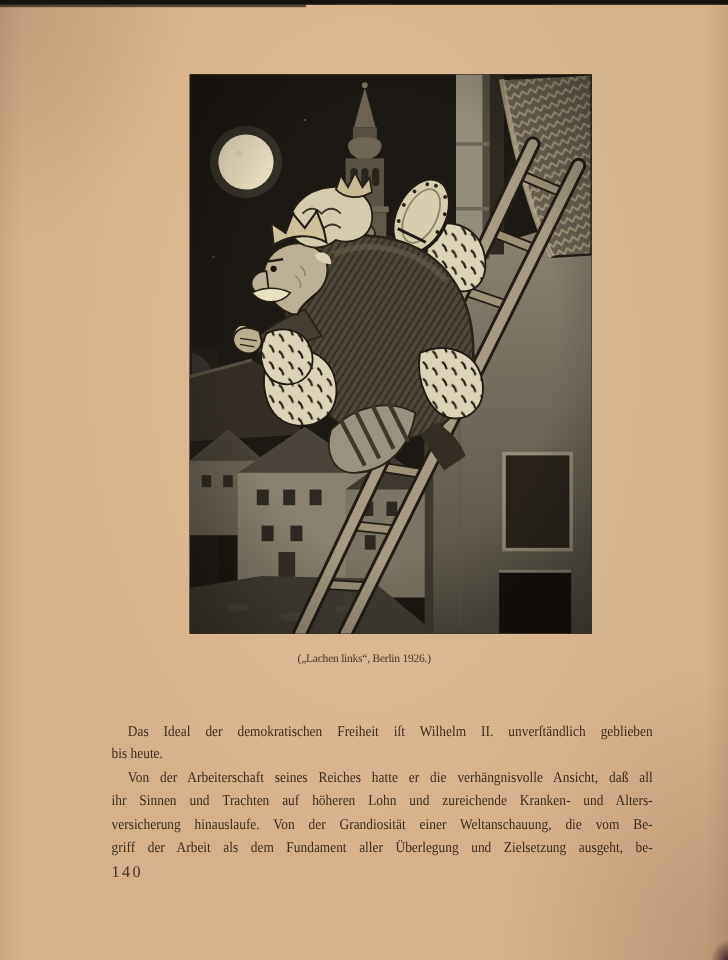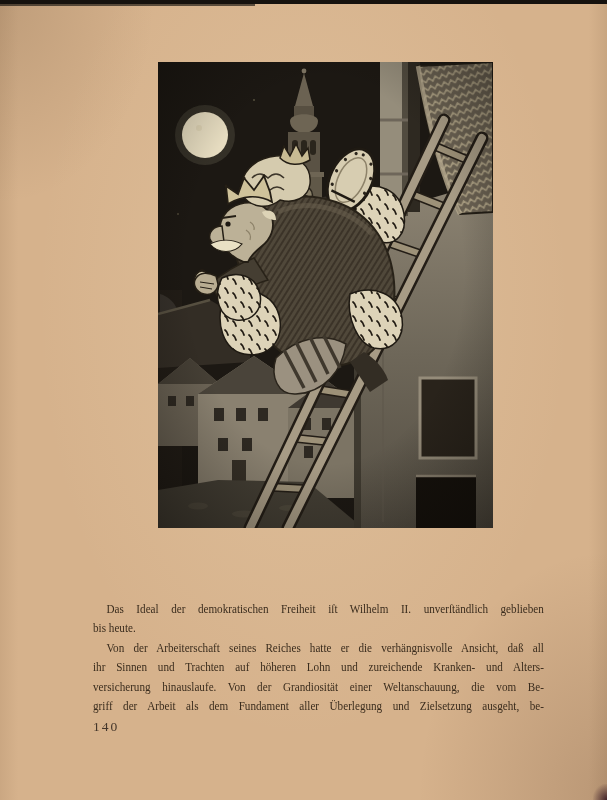--- a/index.html
+++ b/index.html
@@ -217,20 +217,21 @@
           <path d="M70 142 L68 124 L80 132 L86 116 L96 128 L106 114 L112 130 L114 140 C100 132 84 134 70 142 Z" fill="#cfc29a" stroke="#241e15" stroke-width="1.8"></path>
           <circle cx="68" cy="124" r="1.5" fill="#241e15"></circle>
             <circle cx="86" cy="116" r="1.5" fill="#241e15"></circle>
             <circle cx="106" cy="114" r="1.5" fill="#241e15"></circle>
         </g>
 
         <rect width="335" height="466" fill="url(#vig)"></rect>
       </svg>
     </div>
     <figcaption>
+      <div class="cap-line">(„Lachen links“, Berlin 1926.)</div>
     </figcaption>
   </figure>
 
   <div class="bodytext">
     <div class="line indent">Das Ideal der demokratischen Freiheit iſt Wilhelm II. unverſtändlich geblieben</div>
     <div class="line nojust">bis heute.</div>
     <div class="line indent">Von der Arbeiterschaft seines Reiches hatte er die verhängnisvolle Ansicht, daß all</div>
     <div class="line">ihr Sinnen und Trachten auf höheren Lohn und zureichende Kranken- und Alters-</div>
     <div class="line">versicherung hinauslaufe. Von der Grandiosität einer Weltanschauung, die vom Be-</div>
     <div class="line">griff der Arbeit als dem Fundament aller Überlegung und Zielsetzung ausgeht, be-</div>

